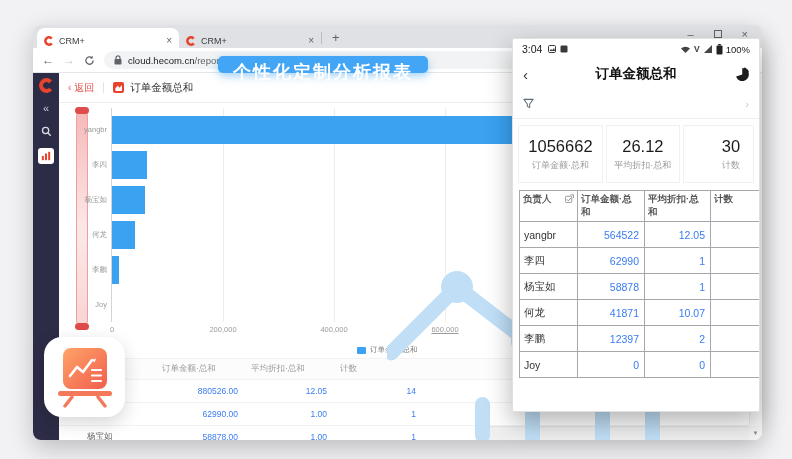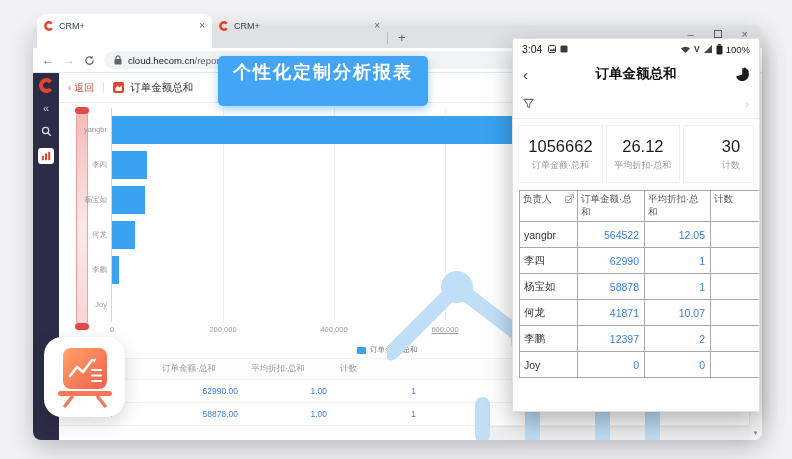--- a/index.html
+++ b/index.html
@@ -7,22 +7,22 @@
   body {
     position: relative; overflow: hidden;
     background: #f2f1f3;
     font-family: "Liberation Sans", sans-serif;
     -webkit-font-smoothing: antialiased;
   }
   
   .window { position:absolute; left:33px; top:25px; width:729px; height:415px;
     background:#dfe1e5; border-radius:8px; box-shadow:0 8px 24px rgba(0,0,0,.22); }
   .tabstrip { height:23px; display:flex; align-items:flex-end; padding-left:4px; position:relative; }
-  .tab { width:175px; height:20px; display:flex; align-items:flex-end; gap:5px;
-    padding:17px 7px; font-size:9px; color:#3c4043; border-radius:8px 8px 0 0; }
+  .tab { width:142px; height:20px; display:flex; align-items:flex-start; gap:5px;
+    padding:8px 7px; font-size:9px; color:#3c4043; border-radius:8px 8px 0 0; }
   .tab.active { background:#fff; }
   .tab .tab-title { white-space:nowrap; overflow:hidden; flex:1; }
   .tab .tab-close { color:#5f6368; font-size:10px; line-height:10px; }
   .tab-divider { width:1px; height:12px; background:#b8bcc1; margin-bottom:4px; }
   .newtab { font-size:13px; color:#5f6368; margin:0 0 3px 10px; }
   .winctrl { position:absolute; right:14px; top:3px; display:flex; gap:20px; align-items:center;
     font-size:11px; color:#5f6368; }
   .maxbox { width:8px; height:8px; border:1px solid #5f6368; display:inline-block; }
   .addressbar { height:25px; background:#fff; display:flex; align-items:center;
     padding:0 9px; gap:9px; border-bottom:1px solid #e4e6e9; }
@@ -80,21 +80,21 @@
   
   .watermark { position:absolute; left:328px; top:152px; pointer-events:none; z-index:2; }
   
   .vscroll { position:absolute; right:0; top:0; bottom:14px; width:13px; background:#f7f7f8;
     border-left:1px solid #ebebeb; z-index:1; }
   .hscroll { position:absolute; left:427px; right:13px; bottom:0; height:14px; background:#f0f0f1;
     border-top:1px solid #e4e4e5; z-index:1; }
   .scroll-btn { position:absolute; right:0; bottom:0; width:13px; height:14px; background:#f4f4f5;
     color:#8a8a8a; font-size:6px; text-align:center; line-height:14px; z-index:1; }
   
-  .badge { position:absolute; left:218px; top:56px; height:50px; z-index:6;
+  .badge { position:absolute; left:218px; top:56px; height:17px; z-index:6;
     background:var(--badge-blue); color:#fff; font-size:18px; font-weight:bold; letter-spacing:2px;
     line-height:33px; padding:0 15px; border-radius:5px; box-shadow:0 3px 9px rgba(66,165,245,.5); }
   
   .float-card { position:absolute; left:44px; top:337px; width:81px; height:80px; z-index:7;
     background:#fff; border-radius:18px; box-shadow:0 6px 18px rgba(0,0,0,.16);
     display:flex; align-items:center; justify-content:center; }
   
   .phone { position:absolute; left:512px; top:38px; width:248px; height:374px; z-index:10;
     background:#fff; border-radius:2px; border:1px solid #e0e0e0;
     box-shadow:0 10px 26px rgba(0,0,0,.3); overflow:hidden; }
@@ -113,21 +113,21 @@
   .filter-chev { margin-left:auto; color:#c9c9c9; font-size:11px; }
   .summary { height:58px; margin-top:6px; display:flex; gap:3px; padding:0 5px; }
   .sum-cell { border:1px solid #f1f1f1; flex:1; display:flex; flex-direction:column;
     align-items:center; justify-content:center; gap:3px; }
   .sum-cell.c0 { flex:1.5; } .sum-cell.c1 { flex:1.3; } .sum-cell.c2 { flex:0.8;padding-left:25px; }
   .sum-value { font-size:16.5px; color:#1c1c1c; }
   .sum-label { font-size:9px; color:#9b9b9b; }
   .ptable-wrap { margin:7px 0 0 6px; }
   table.ptable { border-collapse:collapse; width:252px; table-layout:fixed; }
   .ptable th, .ptable td { border:1px solid #a4a7ab; overflow:hidden; }
-  .ptable th { font-weight:400; font-size:9.5px; color:#555; text-align:left;
+  .ptable th { font-weight:700; font-size:9.5px; color:#555; text-align:left;
     vertical-align:top; padding:2px 3px; height:28px; }
   .ptable td { height:26px; font-size:10.5px; }
   .ptable td.p-name { color:#333; padding-left:4px; }
   .ptable td.p-num { color:var(--num-blue); text-align:right; padding-right:5px; }
   .ptable tr.total td { background:#ededed; }
   .dim-ico { float:right; margin-top:1px; }
 </style>
 </head>
 <body>
 
@@ -263,20 +263,26 @@
           <rect x="258" y="158" width="15" height="66" rx="7.5"></rect>
         </g>
       </svg>
 
       <div class="btable" id="btable">
           <div class="bt-row head">
             <span class="bt-c0"></span>
             <span class="bt-c">订单金额·总和</span>
             <span class="bt-c">平均折扣·总和</span>
             <span class="bt-c">计数</span>
+          </div>
+          <div class="bt-row">
+            <span class="bt-c0"></span>
+            <span class="bt-c">880526.00</span>
+            <span class="bt-c">12.05</span>
+            <span class="bt-c">14</span>
           </div>
           <div class="bt-row">
             <span class="bt-c0">李四</span>
             <span class="bt-c">62990.00</span>
             <span class="bt-c">1.00</span>
             <span class="bt-c">1</span>
           </div>
           <div class="bt-row">
             <span class="bt-c0">杨宝如</span>
             <span class="bt-c">58878.00</span>

